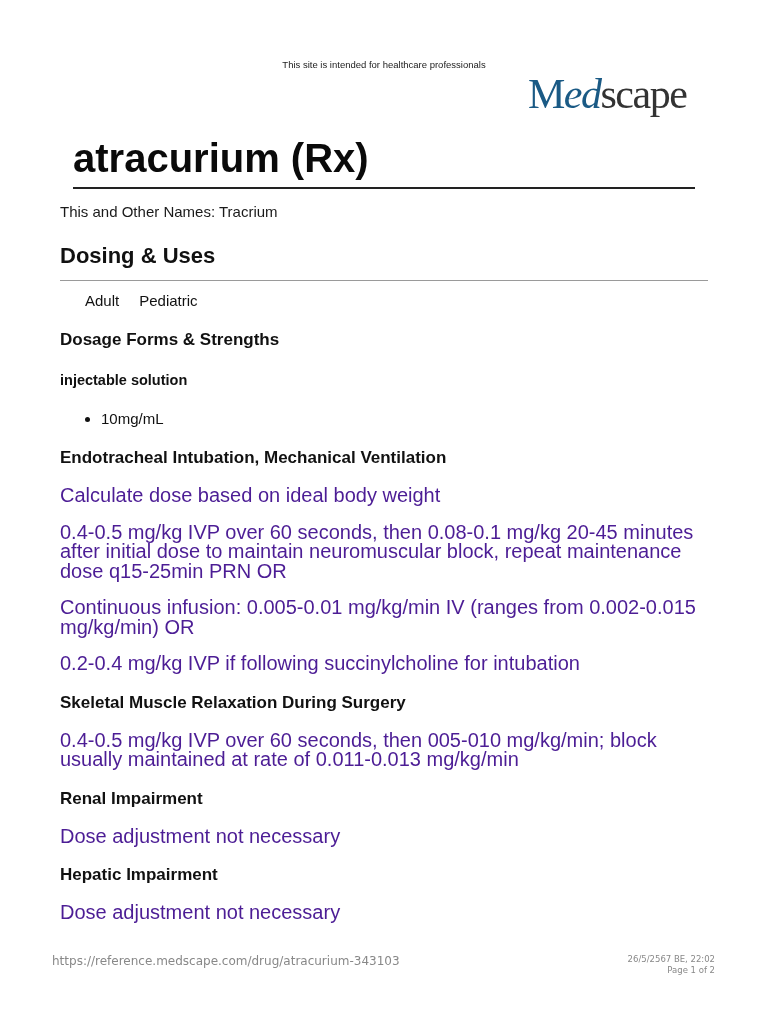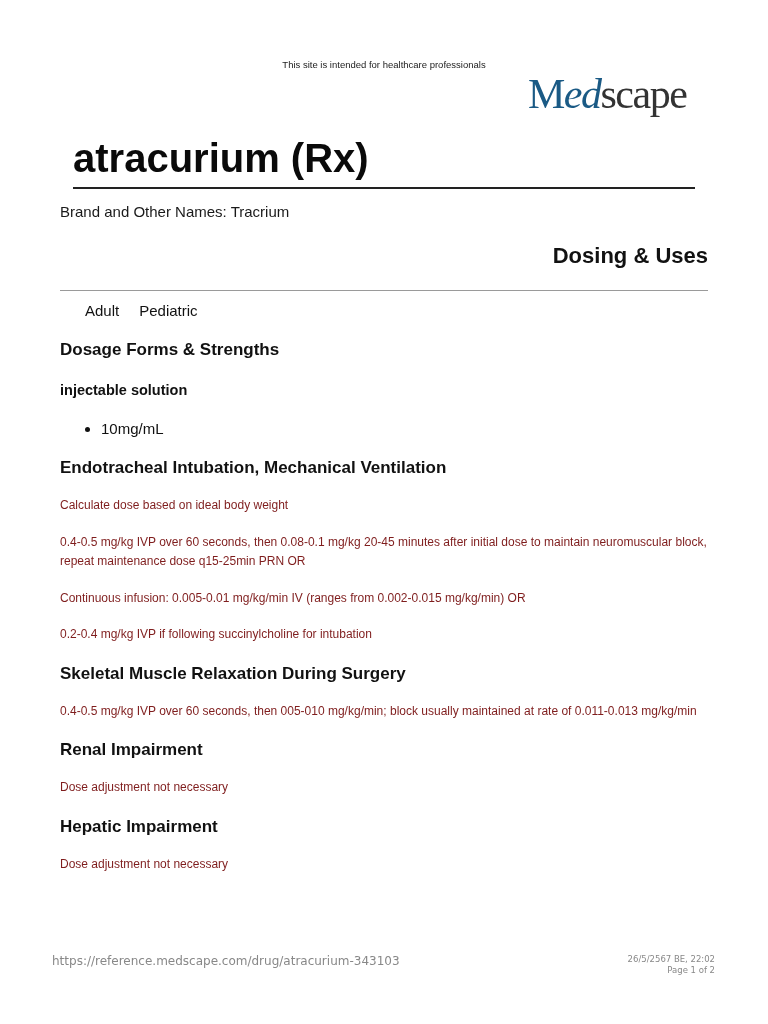--- a/index.html
+++ b/index.html
@@ -57,23 +57,22 @@
       margin-top: 13px;
       font-size: 15px;
       line-height: 20px;
       color: #1a1a1a;
     }
     h2.section {
       margin: 19px 0 0 0;
       font-size: 22px;
       font-weight: bold;
       line-height: 30px;
-      padding-bottom: 19px;
+      padding-bottom: 9px;
       border-bottom: 1px solid #9a9a9a;
-      text-align: right;
     }
     .tabs {
       margin-top: 10px;
       font-size: 15px;
       line-height: 20px;
       display: flex;
       gap: 20px;
       margin-left: 25px;
     }
     .tab { cursor: pointer; }
@@ -90,23 +89,23 @@
       line-height: 20px;
     }
     ul.strengths {
       margin: 19px 0 0 0;
       padding-left: 41px;
       font-size: 15px;
       line-height: 20px;
     }
     p.para {
       margin: 17px 0 0 0;
-      font-size: 12px;
+      font-size: 20px;
       line-height: 19.5px;
-      color: #7f1d1d;
+      color: #4c1d95;
     }
     .first-after-h3 { margin-top: 17px; }
 
     .footer-left {
       position: absolute;
       left: 52px;
       top: 954px;
       font-size: 12px;
       color: #888888;
       font-family: "DejaVu Sans", sans-serif;
@@ -128,21 +127,21 @@
 <div class="notice">This site is intended for healthcare professionals</div>
 
 <div class="logo">
   <span class="med"><span>M</span><i>ed</i></span><span class="scape">scape</span>
 </div>
 
 <div class="content">
   <h1 class="title">atracurium (Rx)</h1>
 
   <div class="meta">
-    <div>Brand and Other Names: Tracrium</div>
+    <div>This and Other Names: Tracrium</div>
   </div>
 
   <h2 class="section">Dosing &amp; Uses</h2>
 
   <div class="tabs">
     <span class="tab">Adult</span>
     <span class="tab">Pediatric</span>
   </div>
 
   <h3 class="sub">Dosage Forms &amp; Strengths</h3>

